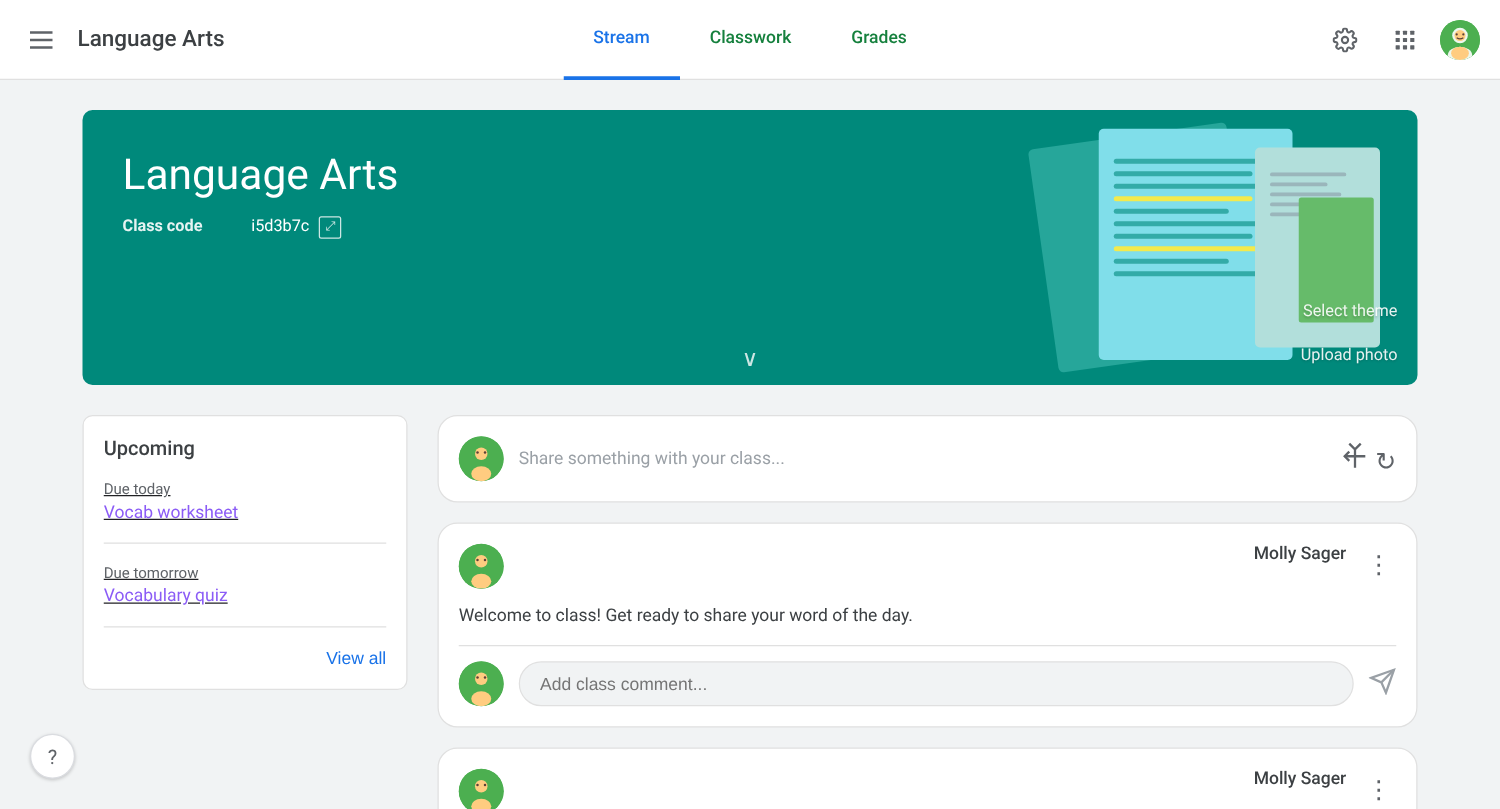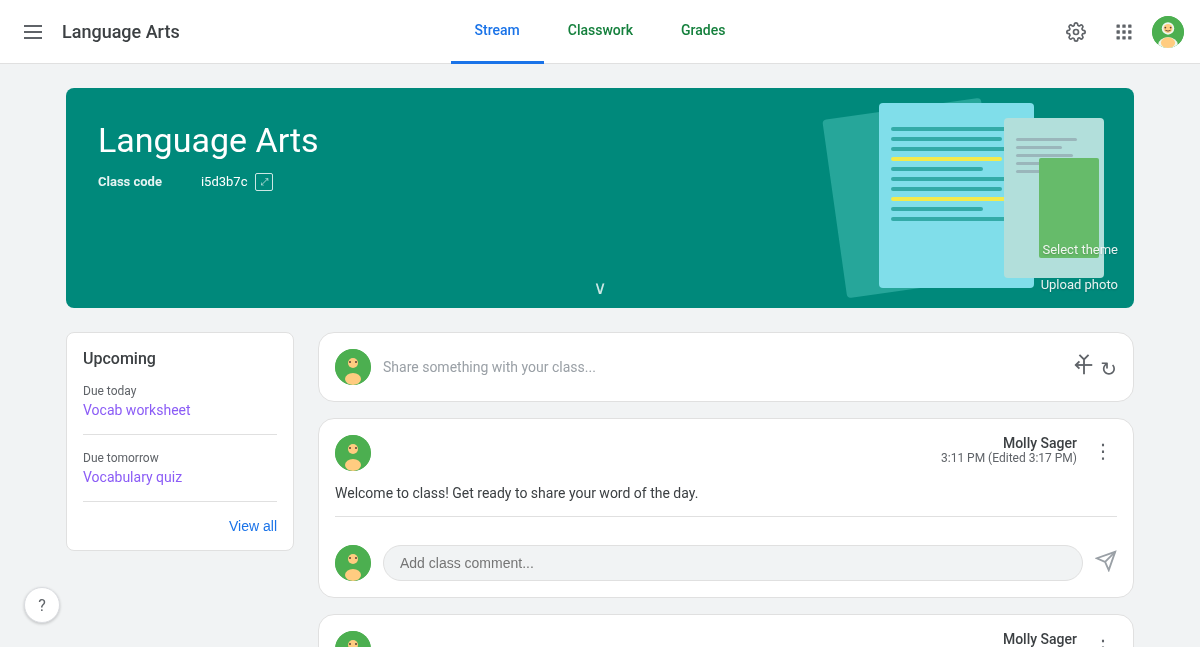--- a/index.html
+++ b/index.html
@@ -274,39 +274,40 @@
 
     
     .content-layout {
       display: flex;
       gap: 24px;
       align-items: flex-start;
     }
 
     
     .sidebar {
-      width: 228px;
+      width: 260px;
       flex-shrink: 0;
     }
     .upcoming-card {
       background: #fff;
       border-radius: 8px;
       border: 1px solid #e0e0e0;
       padding: 16px;
     }
     .upcoming-title {
       font-size: 16px;
       font-weight: 500;
       color: #3c4043;
       margin-bottom: 16px;
     }
     .assignment-item {
       margin-bottom: 16px;
       padding-bottom: 16px;
       border-bottom: 1px solid #e0e0e0;
+      text-decoration: underline;
     }
     .assignment-item:last-of-type { border-bottom: none; }
     .assignment-due {
       font-size: 12px;
       color: #5f6368;
       margin-bottom: 4px;
     }
     .assignment-name {
       font-size: 14px;
       color: #8b5cf6;
@@ -383,21 +384,21 @@
       font-size: 14px;
       color: #3c4043;
       line-height: 1.5;
       margin-bottom: 12px;
     }
     .comment-row {
       display: flex;
       align-items: center;
       gap: 12px;
       border-top: 1px solid #e0e0e0;
-      padding-top: 28px;
+      padding-top: 12px;
     }
     .comment-input {
       flex: 1;
       height: 36px;
       border: 1px solid #e0e0e0;
       border-radius: 20px;
       padding: 0 16px;
       font-size: 14px;
       color: #9aa0a6;
       outline: none;
@@ -601,21 +602,20 @@
             <svg viewBox="0 0 36 36" class="face">
               <circle cx="18" cy="18" r="18" fill="#4caf50"></circle>
               <circle cx="18" cy="14" r="5" fill="#ffcc80"></circle>
               <circle cx="15" cy="13" r="1" fill="#5d4037"></circle>
               <circle cx="21" cy="13" r="1" fill="#5d4037"></circle>
               <ellipse cx="18" cy="30" rx="8" ry="6" fill="#ffcc80"></ellipse>
             </svg>
           </div>
           <div class="post-meta">
             <div class="post-author">Molly Sager</div>
-            <div class="post-time">3:11 PM (Edited 3:17 PM)</div>
           </div>
           <div class="post-menu">⋮</div>
         </div>
         <div class="post-body">Welcome to class! Get ready to share your word of the day.</div>
         <div class="comment-row">
           <div class="avatar-sm">
             <svg viewBox="0 0 36 36" class="face">
               <circle cx="18" cy="18" r="18" fill="#4caf50"></circle>
               <circle cx="18" cy="14" r="5" fill="#ffcc80"></circle>
               <circle cx="15" cy="13" r="1" fill="#5d4037"></circle>

